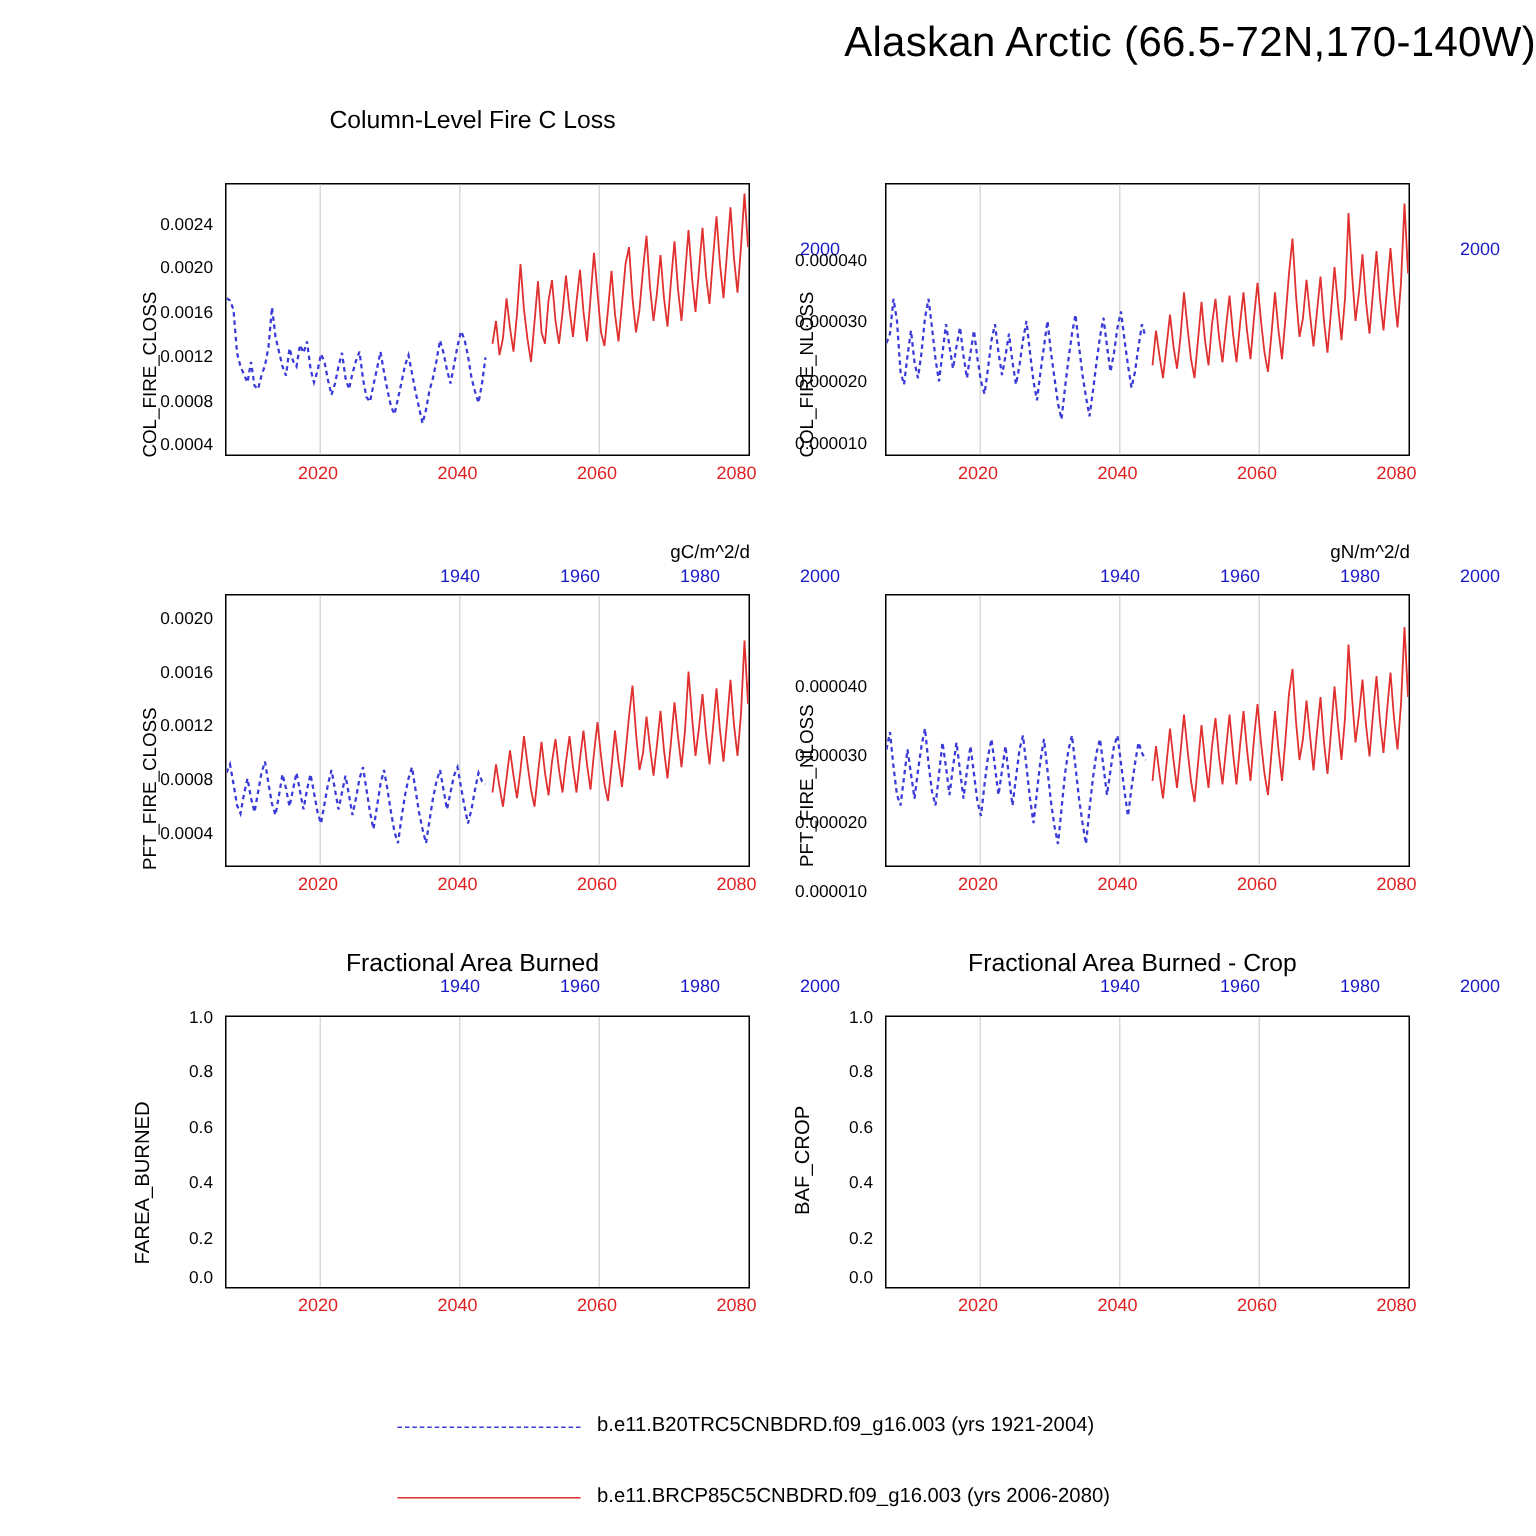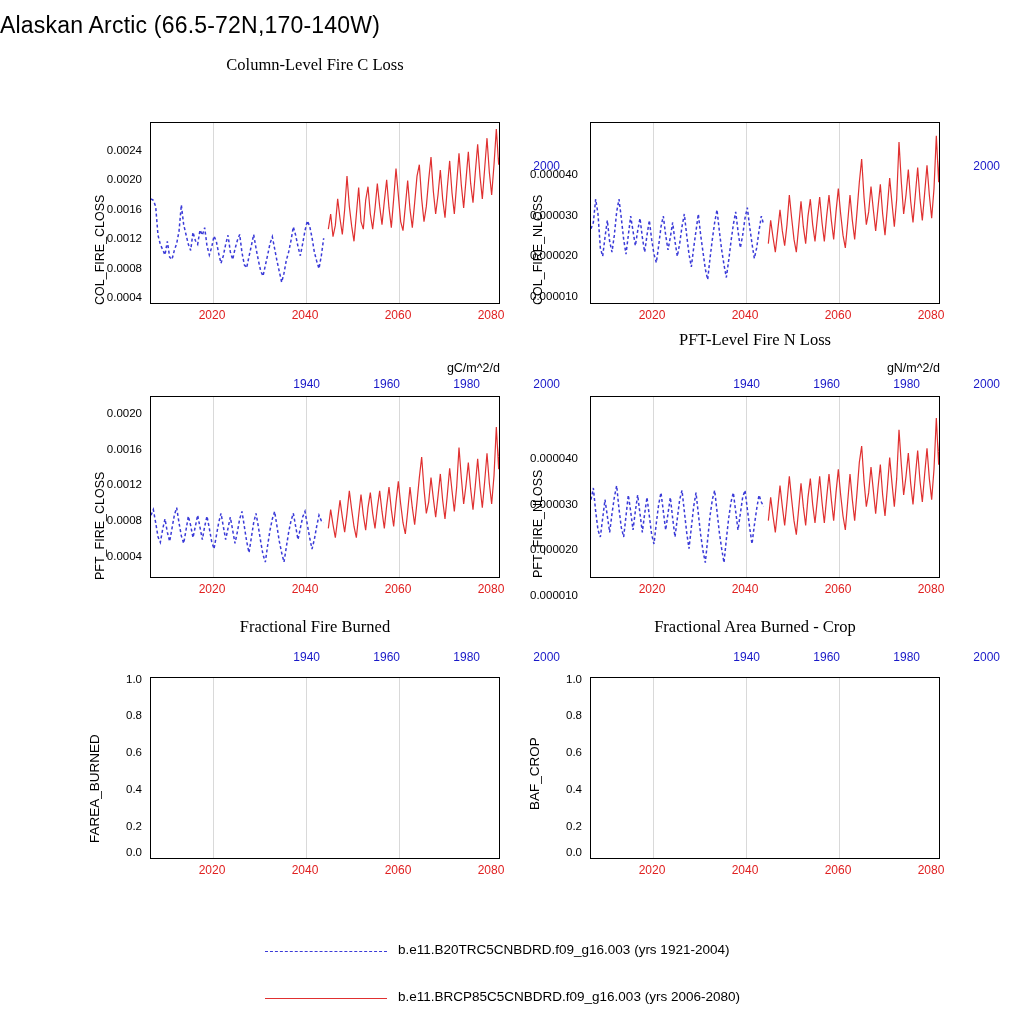--- a/index.html
+++ b/index.html
@@ -13,35 +13,34 @@
     font-family: "Liberation Sans", sans-serif;
     color: #000000;
     position: relative;
     overflow: hidden;
   }
   #page-title {
     position: absolute;
     top: 12px;
     left: 0;
     width: 1024px;
-    text-align: left;
-    font-size: 23px;
+    text-align: right;
+    font-size: 28px;
     letter-spacing: 0.2px;
   }
   .panel {
     position: absolute;
   }
   .panel-title {
     position: absolute;
-    top: 0;
+    top: 16px;
     left: 0;
     width: 100%;
     text-align: center;
     font-size: 16.5px;
-    font-family: Liberation Serif, serif;
   }
   .units {
     position: absolute;
     font-size: 12.5px;
     text-align: right;
   }
   .plot-frame {
     position: absolute;
     border: 1px solid #000000;
     box-sizing: border-box;
@@ -185,21 +184,20 @@
       <path d="M0.00 118.21 L2.33 112.58 L4.67 125.71 L7.00 139.78 L9.33 145.41 L11.67 132.28 L14.00 121.96 L16.33 135.09 L18.67 144.47 L21.00 131.34 L23.33 118.21 L25.67 110.70 L28.00 125.71 L30.33 138.85 L32.67 146.35 L35.00 133.22 L37.33 119.14 L39.67 128.53 L42.00 140.72 L44.33 129.46 L46.67 118.21 L49.00 130.40 L51.33 142.60 L53.67 129.46 L56.00 119.14 L58.33 131.34 L60.67 144.47 L63.00 151.98 L65.33 138.85 L67.67 125.71 L70.00 116.33 L72.33 129.46 L74.67 142.60 L77.00 131.34 L79.33 120.08 L81.67 133.22 L84.00 146.35 L86.33 135.09 L88.67 121.96 L91.00 114.45 L93.33 129.46 L95.67 144.47 L98.00 155.73 L100.33 140.72 L102.67 125.71 L105.00 116.33 L107.33 129.46 L109.67 144.47 L112.00 157.61 L114.33 165.11 L116.67 148.23 L119.00 133.22 L121.33 121.96 L123.67 114.45 L126.00 129.46 L128.33 144.47 L130.67 155.73 L133.00 165.11 L135.33 150.10 L137.67 135.09 L140.00 123.84 L142.33 116.33 L144.67 129.46 L147.00 142.60 L149.33 131.34 L151.67 120.08 L154.00 114.45 L156.33 127.59 L158.67 140.72 L161.00 151.98 L163.33 142.60 L165.67 129.46 L168.00 118.21 L170.33 123.84 L172.67 125.71" fill="none" stroke="#3a3ad8" stroke-width="1.5" stroke-dasharray="3,2.5"></path>
       <path d="M177.33 131.34 L179.67 112.58 L182.00 127.59 L184.33 140.72 L186.67 121.96 L189.00 103.20 L191.33 120.08 L193.67 135.09 L196.00 116.33 L198.33 93.81 L200.67 112.58 L203.00 129.46 L205.33 140.72 L207.67 118.21 L210.00 97.57 L212.33 118.21 L214.67 133.22 L217.00 110.70 L219.33 95.69 L221.67 116.33 L224.00 131.34 L226.33 110.70 L228.67 93.81 L231.00 114.45 L233.33 131.34 L235.67 108.82 L238.00 90.06 L240.33 112.58 L242.67 129.46 L245.00 105.07 L247.33 84.43 L249.67 106.95 L252.00 125.71 L254.33 136.97 L256.67 114.45 L259.00 90.06 L261.33 110.70 L263.67 127.59 L266.00 105.07 L268.33 80.68 L270.67 60.04 L273.00 91.94 L275.33 116.33 L277.67 105.07 L280.00 80.68 L282.33 101.32 L284.67 120.08 L287.00 99.44 L289.33 76.93 L291.67 103.20 L294.00 121.96 L296.33 97.57 L298.67 71.30 L301.00 93.81 L303.33 114.45 L305.67 90.06 L308.00 50.66 L310.33 80.68 L312.67 106.95 L315.00 88.19 L317.33 65.67 L319.67 91.94 L322.00 112.58 L324.33 88.19 L326.67 61.92 L329.00 90.06 L331.33 110.70 L333.67 84.43 L336.00 56.29 L338.33 86.31 L340.67 106.95 L343.00 78.80 L345.33 30.02 L347.67 72.24 L350.00 11.26" fill="none" stroke="#e03030" stroke-width="1.2"></path>
     </svg>
 </div>
 <div class="xtick-bottom" style="left:182px; top:582px; width:60px;">2020</div>
 <div class="xtick-bottom" style="left:275px; top:582px; width:60px;">2040</div>
 <div class="xtick-bottom" style="left:368px; top:582px; width:60px;">2060</div>
 <div class="xtick-bottom" style="left:461px; top:582px; width:60px;">2080</div>
 
 <div class="panel" style="left:540px; top:330px; width:400px; height:260px;">
-  <div class="panel-title" style="left:30px; width:370px;">PFT-Level Fire N Loss</div>
   <div class="units" style="left:260px; top:31px; width:140px;">gN/m^2/d</div>
   <div class="xtick-top" style="left:160px; top:47px; width:60px;">1940</div>
   <div class="xtick-top" style="left:240px; top:47px; width:60px;">1960</div>
   <div class="xtick-top" style="left:320px; top:47px; width:60px;">1980</div>
   <div class="xtick-top" style="left:400px; top:47px; width:60px;">2000</div>
 </div>
 <div class="ylabel" style="left:531px; top:578px; font-size:12.5px;">PFT_FIRE_NLOSS</div>
 <div class="ytick" style="left:520px; top:452px; width:58px;">0.000040</div>
 <div class="ytick" style="left:520px; top:498px; width:58px;">0.000030</div>
 <div class="ytick" style="left:520px; top:543px; width:58px;">0.000020</div>
@@ -212,21 +210,21 @@
       <path d="M0.00 102.67 L2.33 91.00 L4.67 114.33 L7.00 133.00 L9.33 140.00 L11.67 121.33 L14.00 102.67 L16.33 119.00 L18.67 135.33 L21.00 116.67 L23.33 100.33 L25.67 88.67 L28.00 112.00 L30.33 130.67 L32.67 140.00 L35.00 119.00 L37.33 98.00 L39.67 114.33 L42.00 133.00 L44.33 114.33 L46.67 98.00 L49.00 116.67 L51.33 135.33 L53.67 116.67 L56.00 100.33 L58.33 119.00 L60.67 137.67 L63.00 147.00 L65.33 126.00 L67.67 107.33 L70.00 95.67 L72.33 114.33 L74.67 133.00 L77.00 116.67 L79.33 100.33 L81.67 121.33 L84.00 140.00 L86.33 121.33 L88.67 102.67 L91.00 93.33 L93.33 114.33 L95.67 135.33 L98.00 151.67 L100.33 130.67 L102.67 109.67 L105.00 95.67 L107.33 116.67 L109.67 137.67 L112.00 154.00 L114.33 165.67 L116.67 142.33 L119.00 119.00 L121.33 102.67 L123.67 93.33 L126.00 114.33 L128.33 135.33 L130.67 151.67 L133.00 165.67 L135.33 142.33 L137.67 121.33 L140.00 105.00 L142.33 95.67 L144.67 114.33 L147.00 133.00 L149.33 116.67 L151.67 100.33 L154.00 93.33 L156.33 112.00 L158.67 130.67 L161.00 147.00 L163.33 128.33 L165.67 112.00 L168.00 98.00 L170.33 105.00 L172.67 109.67" fill="none" stroke="#3a3ad8" stroke-width="1.5" stroke-dasharray="3,2.5"></path>
       <path d="M177.33 123.67 L179.67 100.33 L182.00 119.00 L184.33 135.33 L186.67 112.00 L189.00 88.67 L191.33 109.67 L193.67 128.33 L196.00 105.00 L198.33 79.33 L200.67 102.67 L203.00 123.67 L205.33 137.67 L207.67 112.00 L210.00 86.33 L212.33 109.67 L214.67 128.33 L217.00 100.33 L219.33 81.67 L221.67 107.33 L224.00 126.00 L226.33 102.67 L228.67 79.33 L231.00 105.00 L233.33 126.00 L235.67 100.33 L238.00 77.00 L240.33 102.67 L242.67 123.67 L245.00 95.67 L247.33 72.33 L249.67 98.00 L252.00 119.00 L254.33 133.00 L256.67 105.00 L259.00 77.00 L261.33 102.67 L263.67 123.67 L266.00 95.67 L268.33 65.33 L270.67 49.00 L273.00 84.00 L275.33 109.67 L277.67 95.67 L280.00 70.00 L282.33 93.33 L284.67 116.67 L287.00 91.00 L289.33 67.67 L291.67 98.00 L294.00 119.00 L296.33 91.00 L298.67 60.67 L301.00 86.33 L303.33 109.67 L305.67 81.67 L308.00 32.67 L310.33 67.67 L312.67 98.00 L315.00 79.33 L317.33 56.00 L319.67 86.33 L322.00 107.33 L324.33 79.33 L326.67 53.67 L329.00 84.00 L331.33 105.00 L333.67 77.00 L336.00 51.33 L338.33 81.67 L340.67 102.67 L343.00 72.33 L345.33 21.00 L347.67 67.67 L350.00 9.33" fill="none" stroke="#e03030" stroke-width="1.2"></path>
     </svg>
 </div>
 <div class="xtick-bottom" style="left:622px; top:582px; width:60px;">2020</div>
 <div class="xtick-bottom" style="left:715px; top:582px; width:60px;">2040</div>
 <div class="xtick-bottom" style="left:808px; top:582px; width:60px;">2060</div>
 <div class="xtick-bottom" style="left:901px; top:582px; width:60px;">2080</div>
 
 <div class="panel" style="left:100px; top:617px; width:400px; height:260px;">
-  <div class="panel-title" style="left:30px; width:370px;">Fractional Fire Burned</div>
+  <div class="panel-title" style="left:30px; width:370px;">Fractional Area Burned</div>
   <div class="xtick-top" style="left:160px; top:33px; width:60px;">1940</div>
   <div class="xtick-top" style="left:240px; top:33px; width:60px;">1960</div>
   <div class="xtick-top" style="left:320px; top:33px; width:60px;">1980</div>
   <div class="xtick-top" style="left:400px; top:33px; width:60px;">2000</div>
 </div>
 <div class="ylabel" style="left:87px; top:843px; font-size:13.5px;">FAREA_BURNED</div>
 <div class="ytick" style="left:100px; top:673px; width:42px;">1.0</div>
 <div class="ytick" style="left:100px; top:709px; width:42px;">0.8</div>
 <div class="ytick" style="left:100px; top:746px; width:42px;">0.6</div>
 <div class="ytick" style="left:100px; top:783px; width:42px;">0.4</div>

